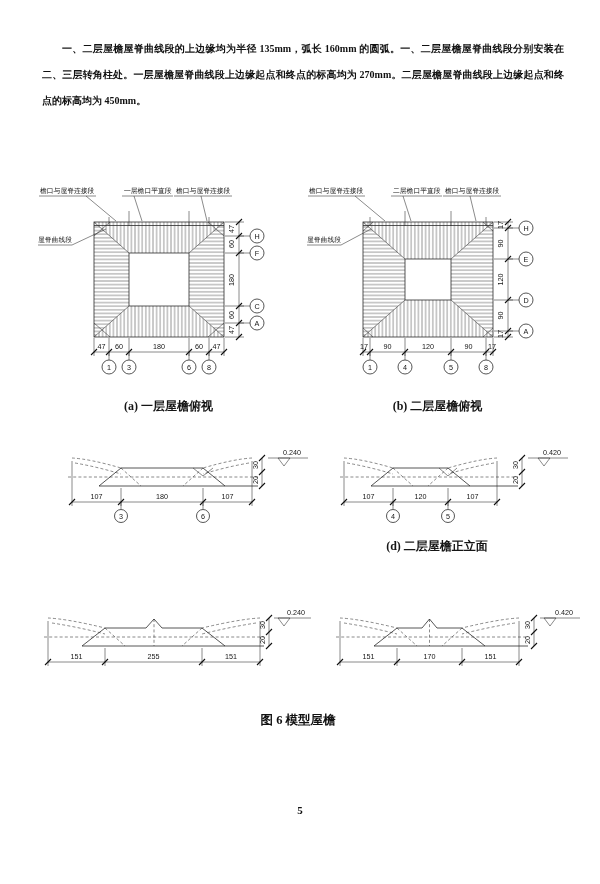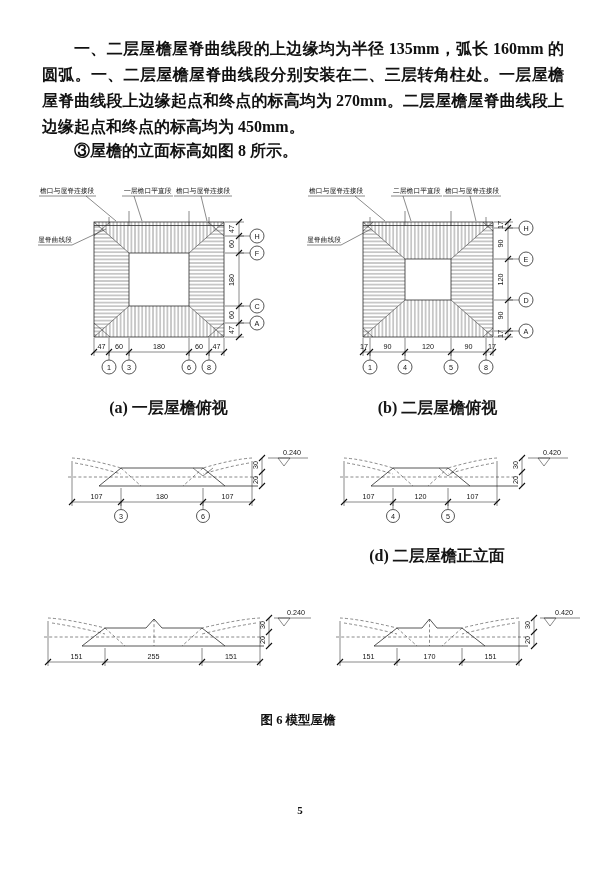--- a/index.html
+++ b/index.html
@@ -1,25 +1,25 @@
 <!DOCTYPE html>
 <html><head>
 <meta charset="utf-8">
 <style>
   html,body{margin:0;padding:0;}
   body{width:600px;height:884px;background:#ffffff;position:relative;overflow:hidden;}
   .page{position:absolute;inset:0;background:#fff;}
   .para{position:absolute;left:42px;right:36px;margin:0;
         font-family:"Liberation Serif","DejaVu Serif",serif;
-        font-weight:bold;font-size:16px;line-height:26px;
+        font-weight:bold;font-size:10px;line-height:26px;
         color:#111;text-align:justify;text-indent:2em;}
   .fig{position:absolute;}
   .fig figcaption{margin-top:4px;text-align:center;
         font-family:"Liberation Serif","DejaVu Serif",serif;
-        font-weight:bold;font-size:16px;color:#151515;}
+        font-weight:bold;font-size:12px;color:#151515;}
   .figure-caption{position:absolute;left:0;right:4px;text-align:center;
         font-family:"Liberation Serif","DejaVu Serif",serif;
         font-weight:bold;font-size:12.5px;color:#111;}
   .page-number{position:absolute;left:0;right:0;text-align:center;
         font-family:"Liberation Serif","DejaVu Serif",serif;
         font-weight:bold;font-size:11px;color:#111;}
   svg{display:block;}
   svg text{fill:#151515;font-family:"Liberation Sans","DejaVu Sans",sans-serif;}
   .t6{font-size:6.8px;}
   .t7{font-size:7.2px;}
@@ -39,21 +39,20 @@
     </pattern>
     <pattern id="hhat" width="6" height="3.6" patternUnits="userSpaceOnUse">
       <line x1="0" y1="1.8" x2="6" y2="1.8" stroke="#3a3a3a" stroke-width="0.55"></line>
     </pattern>
   </defs>
 </svg>
 
 <div class="page">
 
   <p class="para" style="top:36px">一、二层屋檐屋脊曲线段的上边缘均为半径 135mm，弧长 160mm 的圆弧。一、二层屋檐屋脊曲线段分别安装在二、三层转角柱处。一层屋檐屋脊曲线段上边缘起点和终点的标高均为 270mm。二层屋檐屋脊曲线段上边缘起点和终点的标高均为 450mm。</p>
-  <p class="para" style="top:138px">③屋檐的立面标高如图 8 所示。</p>
 
   <figure class="fig" style="left:36px;top:182px;width:265px;margin:0">
     <svg width="265" height="212" viewBox="0 0 265 212">
       <g>
         <text class="t6" x="4" y="11">檐口与屋脊连接段</text>
         <line class="tn" x1="3" y1="14" x2="60" y2="14"></line>
         <line class="tn" x1="50" y1="14" x2="80" y2="39"></line>
         <text class="t6" x="88" y="11">一层檐口平直段</text>
         <line class="tn" x1="86" y1="14" x2="137" y2="14"></line>
         <line class="tn" x1="98" y1="14" x2="106" y2="39"></line>
@@ -357,21 +356,21 @@
         <line class="tick" x1="217" y1="47" x2="223" y2="41"></line>
         <text class="t7" text-anchor="middle" transform="rotate(-90 216 23)" x="216" y="23">30</text>
         <text class="t7" text-anchor="middle" transform="rotate(-90 216 38)" x="216" y="38">20</text>
       </g>
       <g>
         <line class="tn" x1="226" y1="16" x2="266" y2="16"></line>
         <polygon class="tn" points="236,16 248,16 242,24"></polygon>
         <text class="t7" text-anchor="middle" x="250" y="13">0.420</text>
       </g>
     </svg>
-    <figcaption style="margin-top:16px">(d) 二层屋檐正立面</figcaption>
+    <figcaption style="margin-top:8px">(d) 二层屋檐正立面</figcaption>
   </figure>
 
   <figure class="fig" style="left:28px;top:602px;width:285px;margin:0">
     <svg width="285" height="88" viewBox="0 0 285 88">
       <g>
         <path class="tn dsh" d="M20,16 Q40,17 77,26"></path>
         <path class="tn dsh" d="M232,16 Q212,17 174,26"></path>
         <path class="tn dsh" d="M24,21 Q50,25 77,32"></path>
         <path class="tn dsh" d="M228,21 Q202,25 174,32"></path>
         <polyline class="ln" points="77,26 118,26 126,17 134,26 174,26"></polyline>

